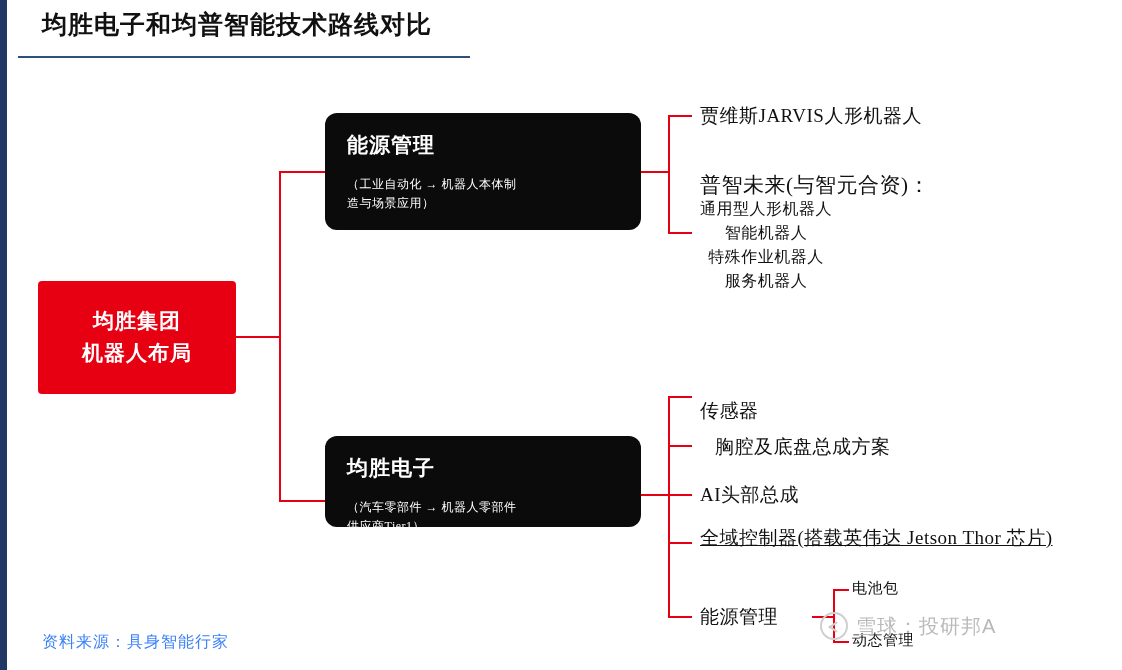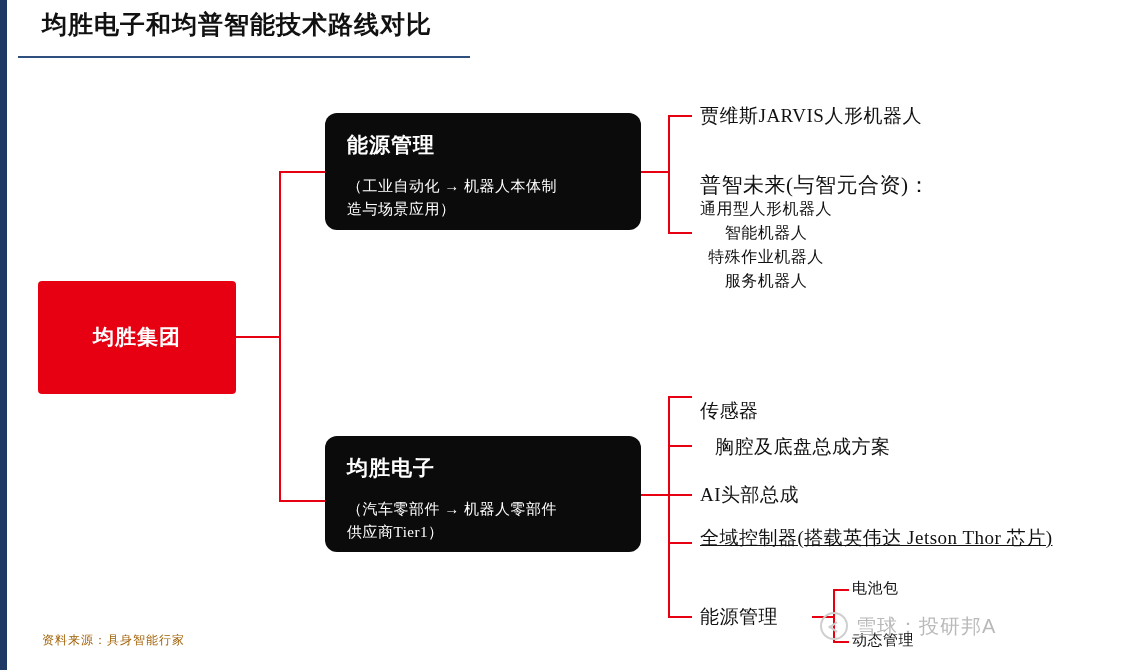--- a/index.html
+++ b/index.html
@@ -87,36 +87,36 @@
     box-sizing: border-box;
     padding: 18px 22px 18px 22px;
   }
   .blk-box .bt {
     font-size: 21px;
     font-weight: bold;
     letter-spacing: 1px;
     margin-bottom: 10px;
   }
   .blk-box .bs {
-    font-size: 15px;
+    font-size: 12px;
     line-height: 1.55;
     letter-spacing: 0.5px;
     margin-top: 16px;
   }
   #box-junpu {
     left: 325px;
     top: 113px;
     width: 316px;
     height: 117px;
   }
   #box-junsheng {
     left: 325px;
     top: 436px;
     width: 316px;
-    height: 116px;
+    height: 91px;
   }
 
   
   .ln {
     position: absolute;
     background: #e60012;
   }
   .ln-h { height: 2px; }
   .ln-v { width: 2px; }
 
@@ -145,22 +145,22 @@
     font-size: 15px;
     letter-spacing: 0.5px;
   }
 
   
   .source {
     position: absolute;
     left: 42px;
     top: 632px;
     font-family: "Liberation Serif", serif;
-    font-size: 12px;
-    color: #a16207;
+    font-size: 16px;
+    color: #3b82f6;
     letter-spacing: 1px;
     white-space: nowrap;
   }
 
   
   .watermark {
     position: absolute;
     left: 820px;
     top: 612px;
     display: flex;
@@ -206,20 +206,21 @@
 <div id="canvas">
 
   <div class="edge-bar"></div>
   <div class="edge-bar-inner"></div>
 
   <div class="title">均胜电子和均普智能技术路线对比</div>
   <div class="title-rule"></div>
 
   <div class="root-box">
     <div>均胜集团</div>
+    <div>机器人布局</div>
   </div>
 
   <div class="ln ln-h" style="left:236px; top:336px; width:44px;"></div>
   <div class="ln ln-v" style="left:279px; top:171px; height:330px;"></div>
   <div class="ln ln-h" style="left:279px; top:171px; width:46px;"></div>
   <div class="ln ln-h" style="left:279px; top:500px; width:46px;"></div>
 
   <div class="blk-box" id="box-junpu">
     <div class="bt">能源管理</div>
     <div class="bs">

